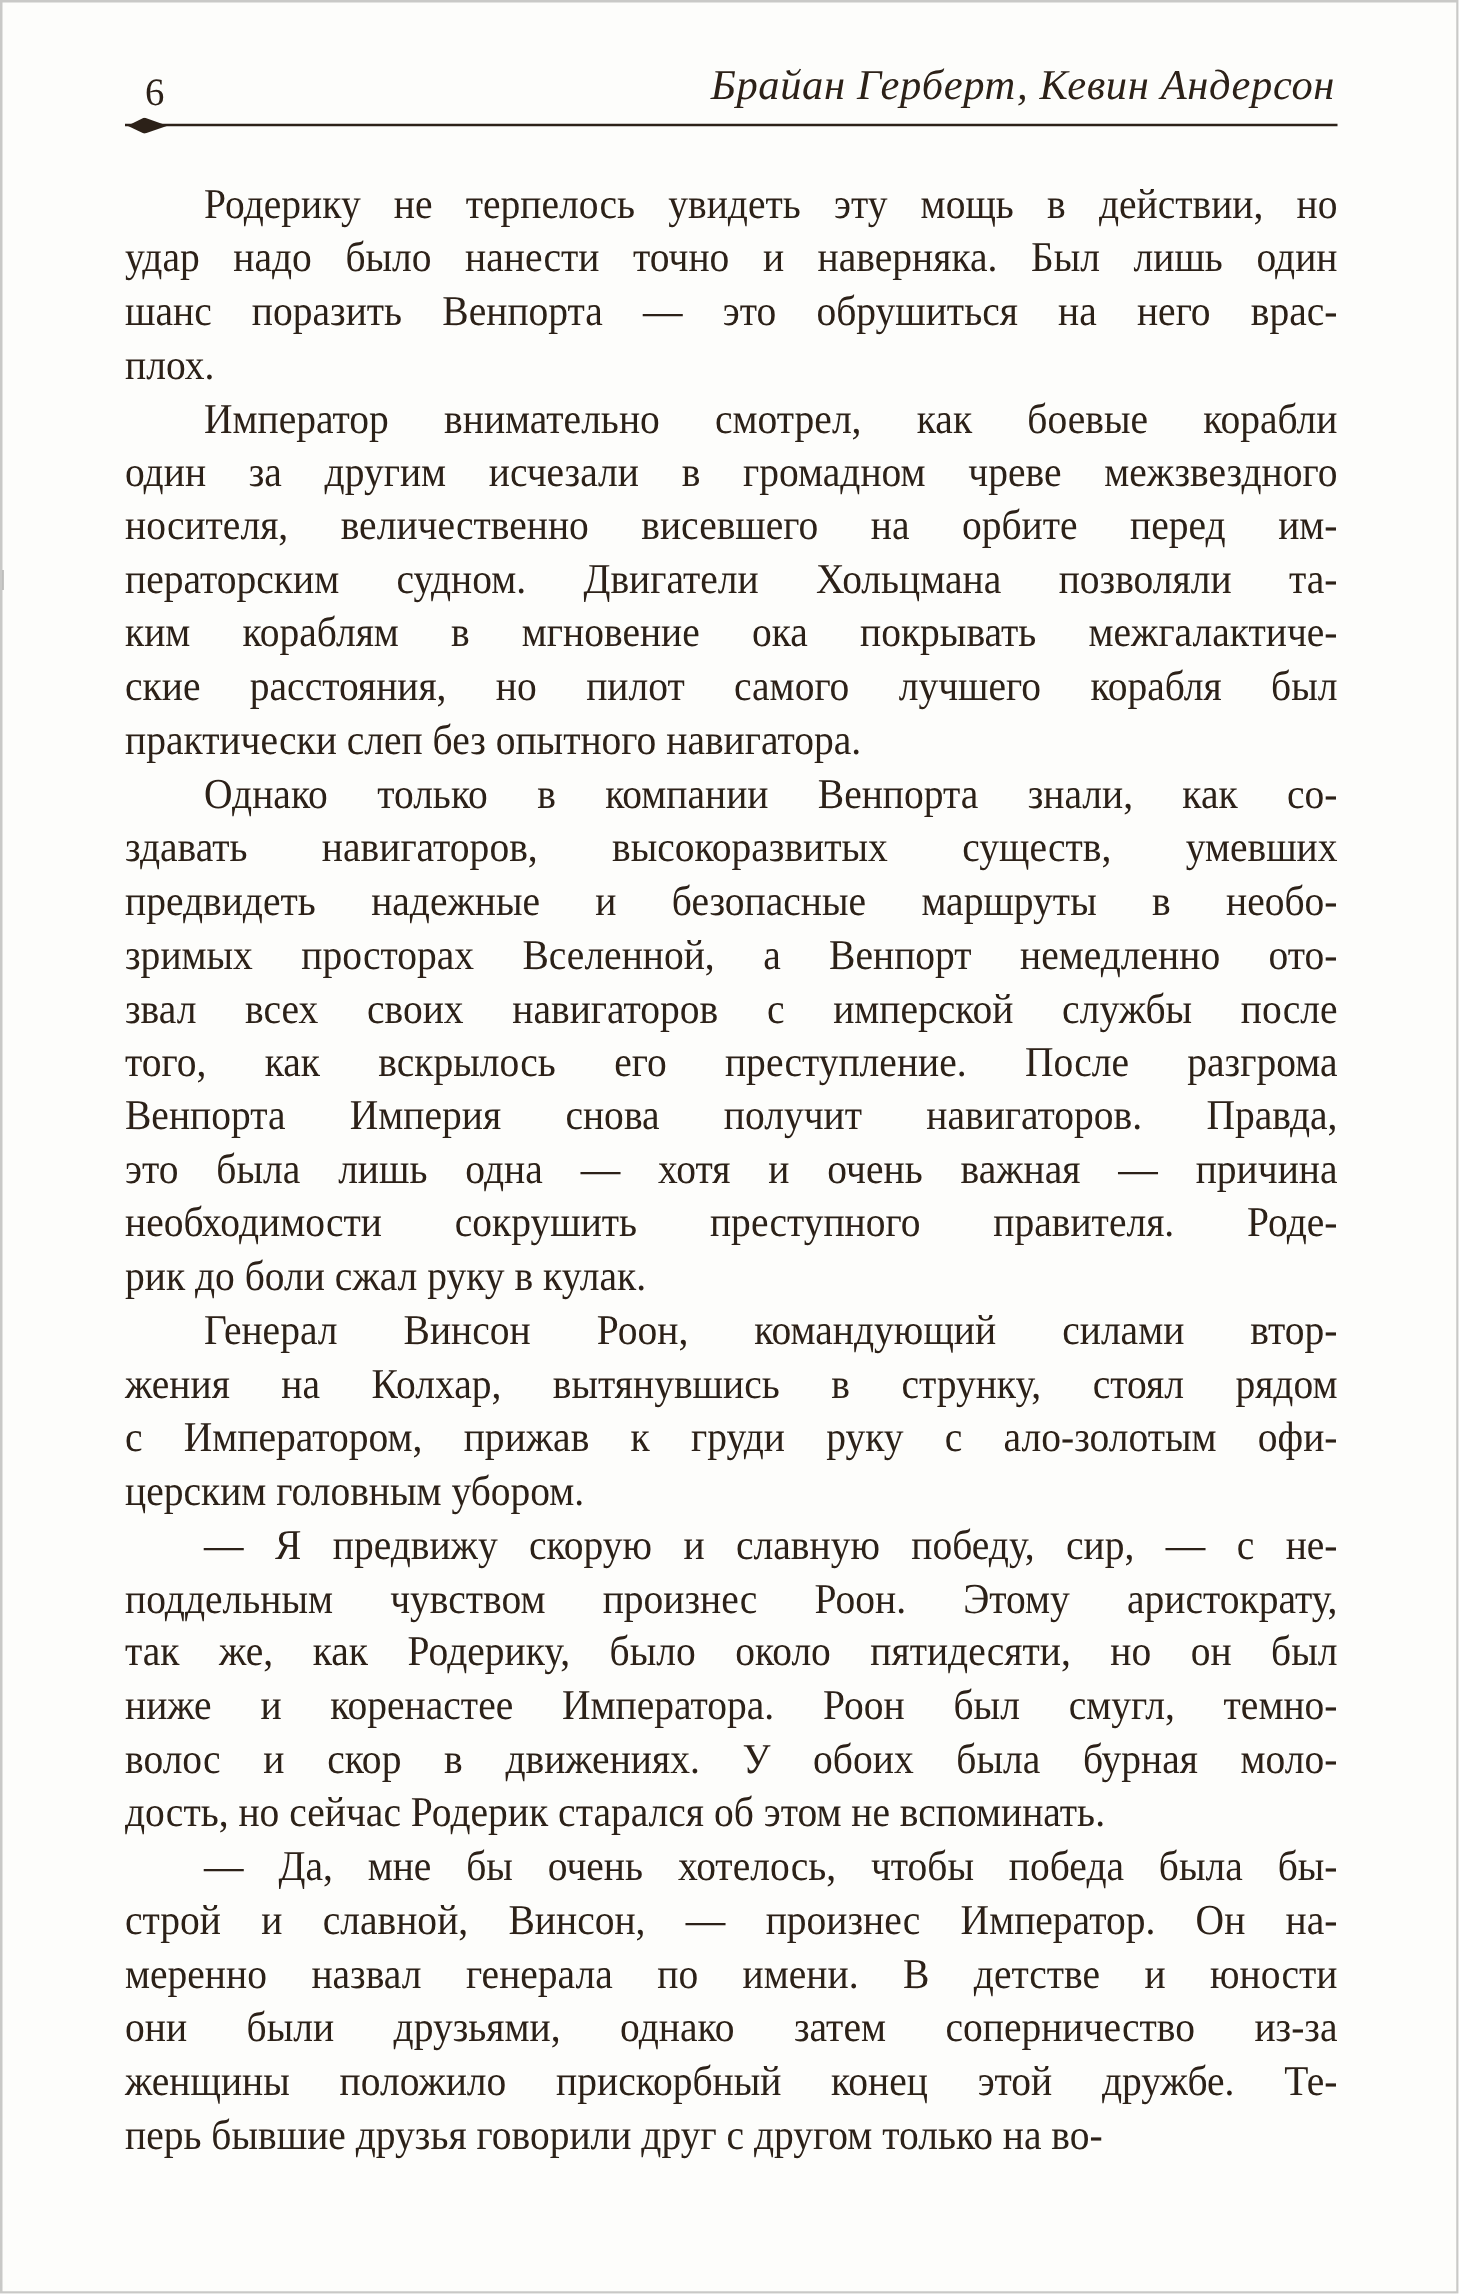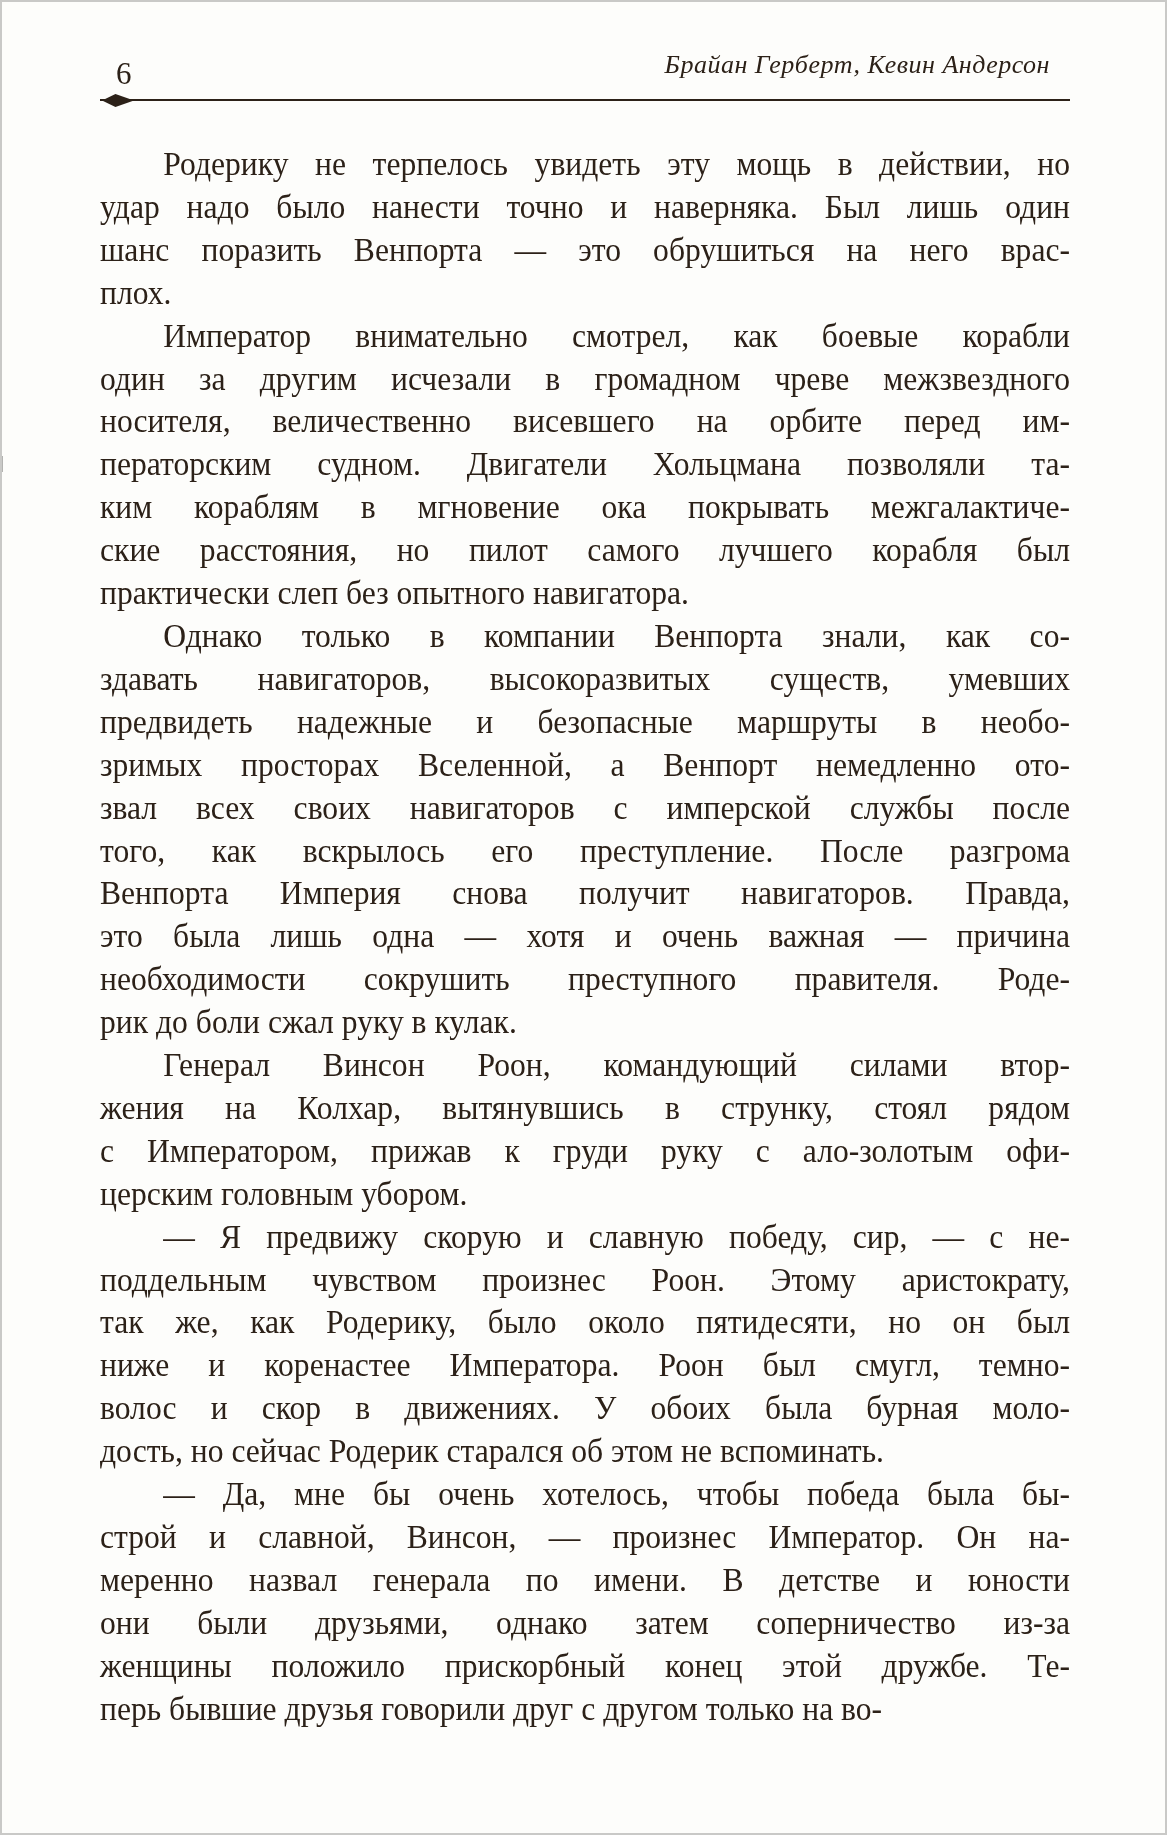--- a/index.html
+++ b/index.html
@@ -39,23 +39,23 @@
   }
   .page-number {
     position: absolute;
     left: 16px;
     top: 6px;
     font-size: 31px;
     font-style: normal;
   }
   .running-title {
     position: absolute;
-    right: 20px;
+    right: 2px;
     top: 0;
-    font-size: 26px;
+    font-size: 34px;
     font-style: italic;
     letter-spacing: 0.5px;
     white-space: nowrap;
   }
   .header-rule {
     position: absolute;
     left: 100px;
     top: 99px;
     width: 970px;
     height: 2px;

